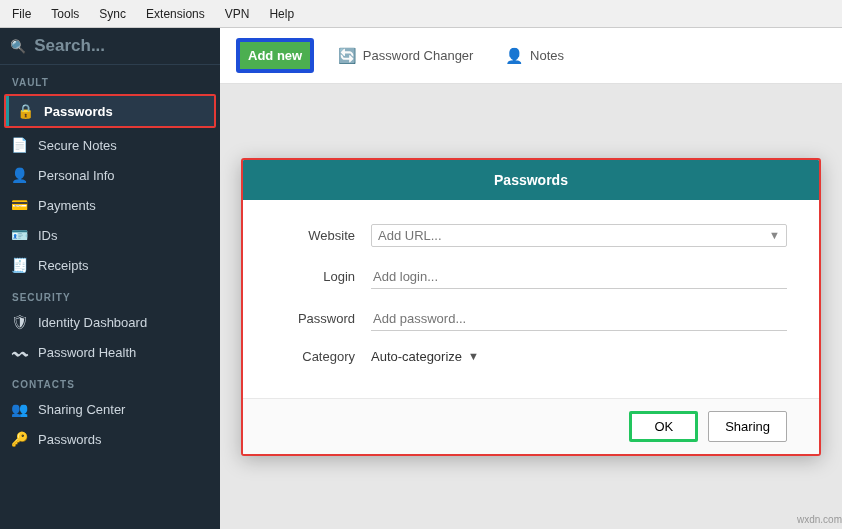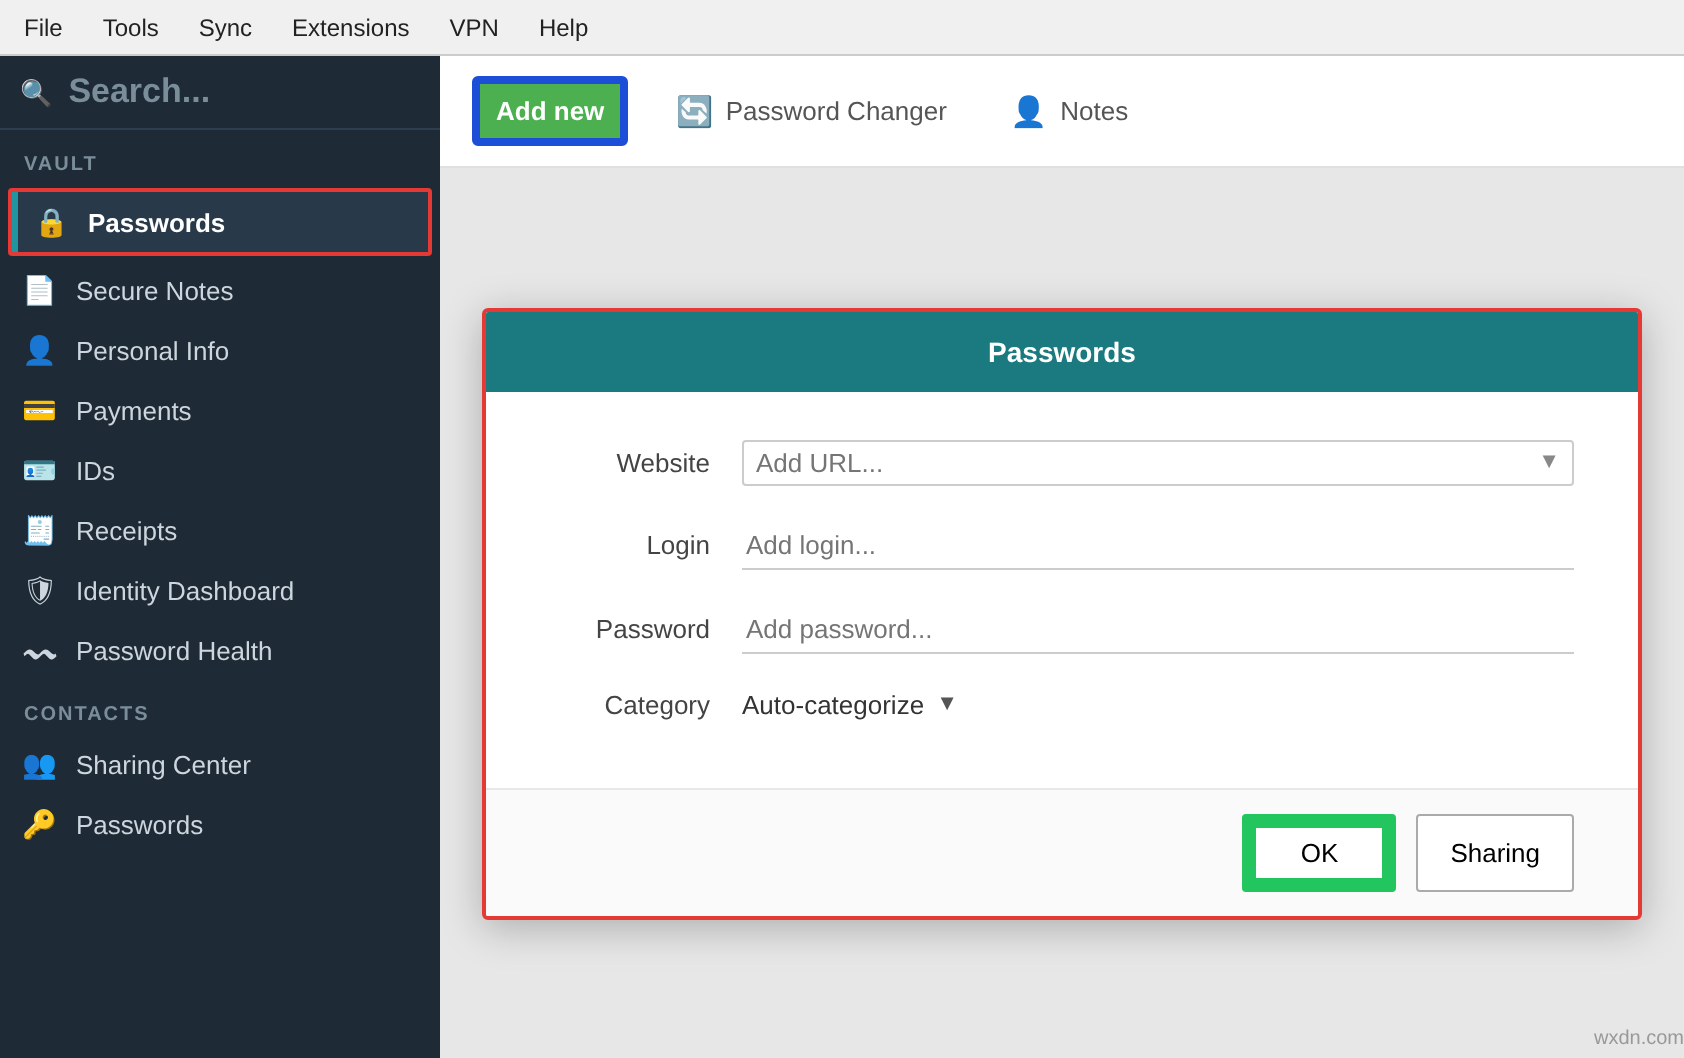--- a/index.html
+++ b/index.html
@@ -249,21 +249,21 @@
     .dialog-footer {
       display: flex;
       justify-content: flex-end;
       padding: 12px 32px;
       gap: 10px;
       border-top: 1px solid #e8e8e8;
       background: #fafafa;
     }
     .btn-ok {
       background: #fff;
-      border: 7px solid #22c55e;
+      border: 3px solid #22c55e;
       padding: 5px 22px;
       font-size: 13px;
       cursor: pointer;
       border-radius: 2px;
     }
     .btn-cancel {
       background: #fff;
       border: 1px solid #aaa;
       padding: 5px 16px;
       font-size: 13px;
@@ -329,20 +329,21 @@
     </div>
     <div class="sidebar-item">
       <span class="icon">🪪</span>
       <span class="item-label">IDs</span>
     </div>
     <div class="sidebar-item">
       <span class="icon">🧾</span>
       <span class="item-label">Receipts</span>
     </div>
 
+    <div class="sidebar-section-label">SECURITY</div>
     <div class="sidebar-item">
       <span class="icon">🛡</span>
       <span class="item-label">Identity Dashboard</span>
     </div>
     <div class="sidebar-item">
       <span class="icon" style="font-size:16px;">〰</span>
       <span class="item-label">Password Health</span>
     </div>
 
     <div class="sidebar-section-label">CONTACTS</div>

